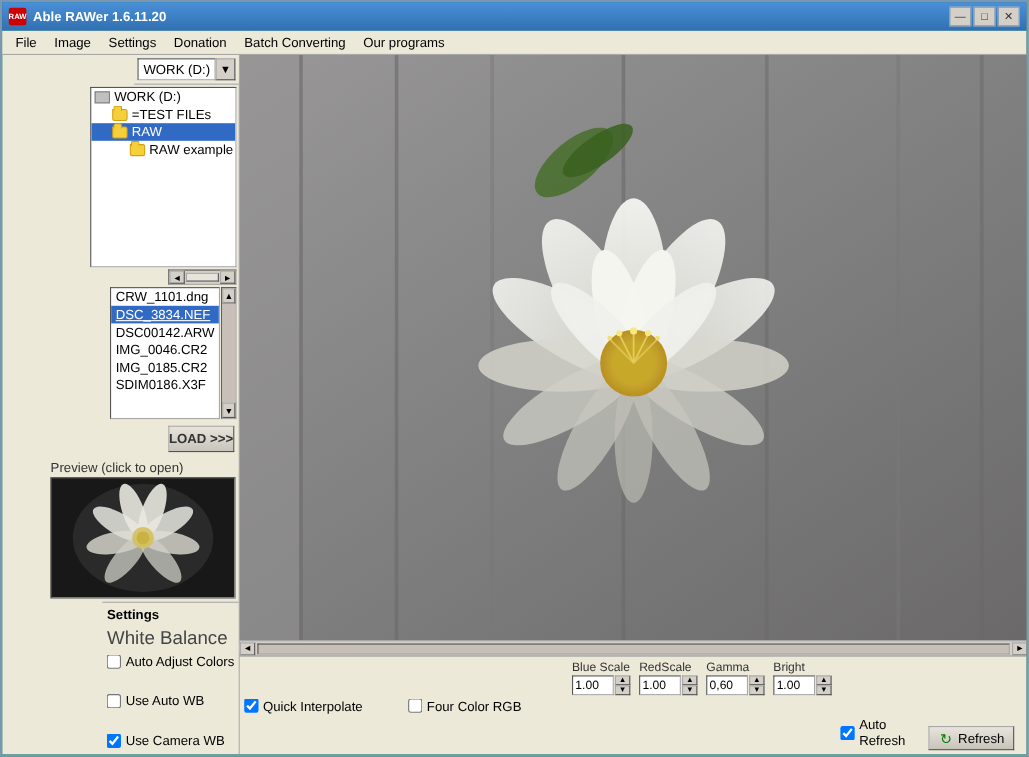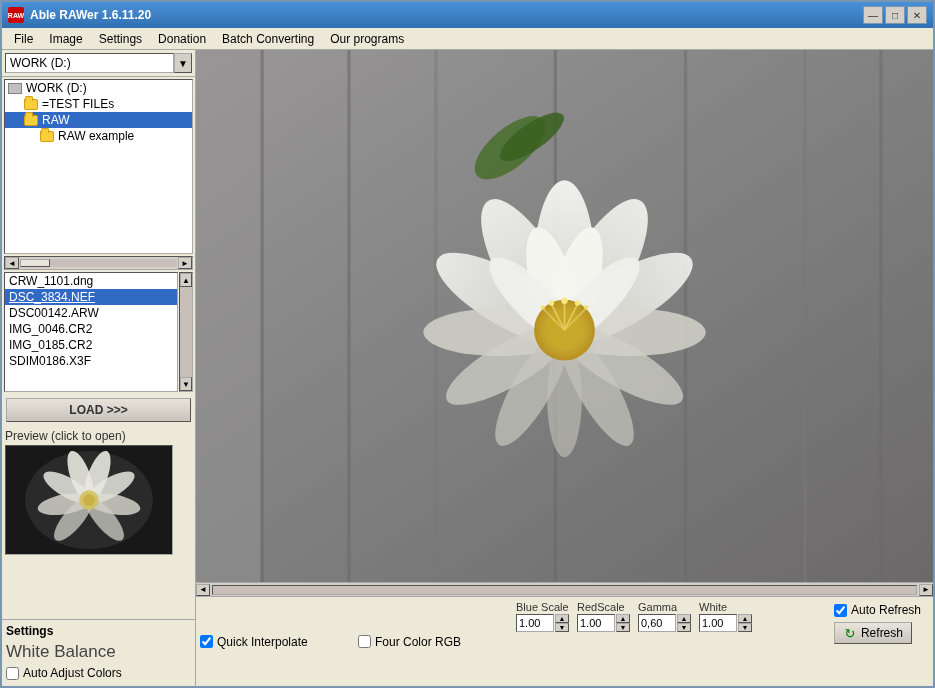--- a/index.html
+++ b/index.html
@@ -91,26 +91,27 @@
 
     
     .main-content {
       display: flex;
       flex: 1;
       overflow: hidden;
     }
 
     
     .left-panel {
-      width: 194px;
+      width: 216px;
       display: flex;
       flex-direction: column;
       border-right: 1px solid #a8a8a8;
       background: #ece9d8;
       flex-shrink: 0;
+      align-items: flex-end;
     }
 
     .drive-selector {
       display: flex;
       align-items: center;
       padding: 3px;
       border-bottom: 1px solid #a8a8a8;
       background: #ece9d8;
     }
 
@@ -429,22 +430,22 @@
       display: flex;
       align-items: center;
       justify-content: center;
       font-size: 7px;
       cursor: pointer;
       line-height: 1;
     }
 
     .refresh-section {
       display: flex;
-      flex-direction: column;
-      align-items: flex-start;
+      flex-direction: row;
+      align-items: flex-end;
       gap: 3px;
       margin-left: auto;
       padding-right: 8px;
     }
 
     .refresh-btn {
       display: flex;
       align-items: center;
       gap: 4px;
       padding: 3px 8px;
@@ -583,20 +584,28 @@
         </div>
       </div>
 
       <div class="settings-area">
         <div class="settings-title">Settings</div>
         <div class="wb-label">White Balance</div>
         <div class="checkbox-section">
           <label class="checkbox-row">
             <input type="checkbox" style="">
             <span>Auto Adjust Colors</span>
+          </label>
+          <label class="checkbox-row">
+            <input type="checkbox" style="">
+            <span>Use Auto WB</span>
+          </label>
+          <label class="checkbox-row">
+            <input type="checkbox" checked="" style="">
+            <span>Use Camera WB</span>
           </label>
         </div>
       </div>
 
     </div>
 
     <div class="right-content">
 
       <div class="image-area">
         <svg width="100%" height="100%" viewBox="0 0 720 490" preserveAspectRatio="xMidYMid slice">
@@ -718,21 +727,21 @@
               <div class="slider-input-row">
                 <input class="slider-value" type="text" value="0,60" style="">
                 <div class="spin-buttons">
                   <div class="spin-btn">▲</div>
                   <div class="spin-btn">▼</div>
                 </div>
               </div>
             </div>
 
             <div class="slider-item">
-              <span class="slider-label">White</span>
+              <span class="slider-label">Bright</span>
               <div class="slider-input-row">
                 <input class="slider-value" type="text" value="1.00" style="">
                 <div class="spin-buttons">
                   <div class="spin-btn">▲</div>
                   <div class="spin-btn">▼</div>
                 </div>
               </div>
             </div>
           </div>
         </div>

